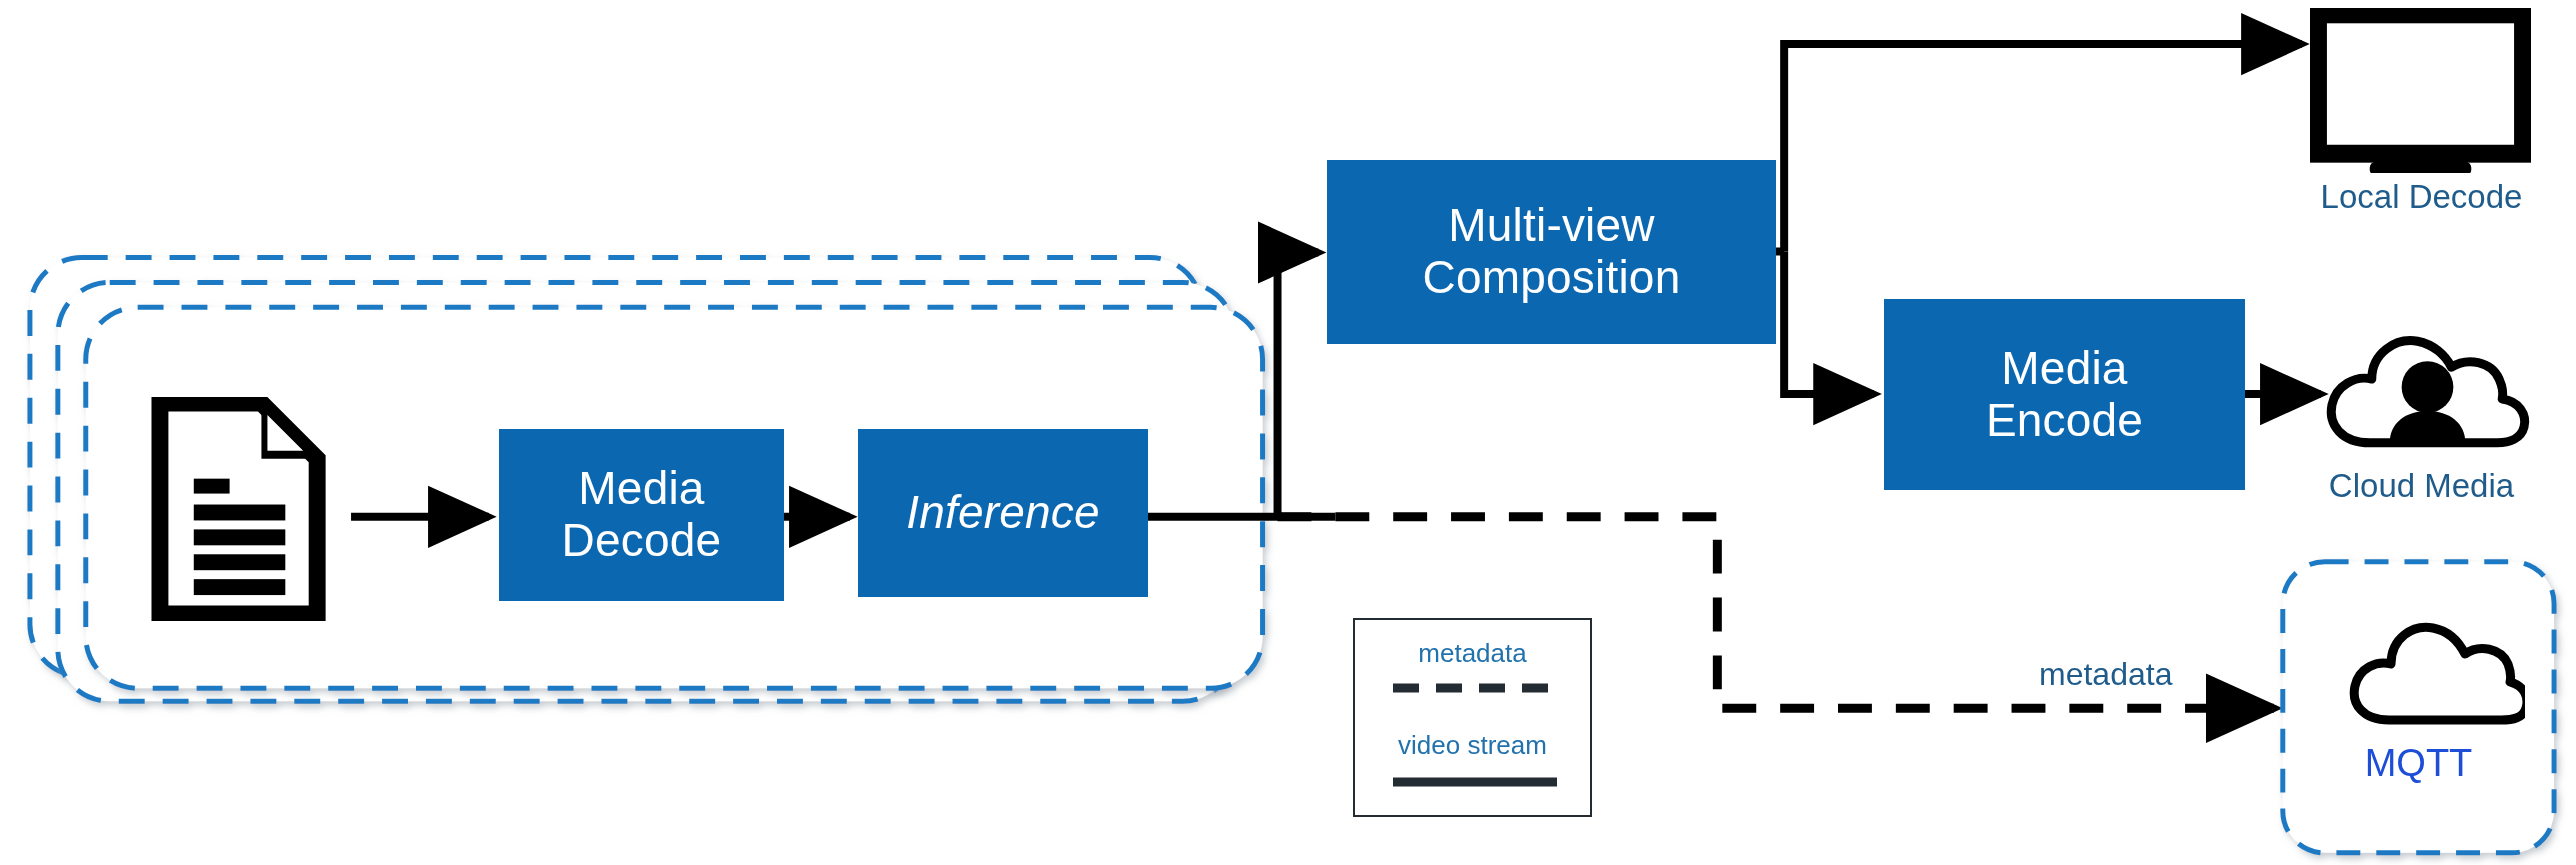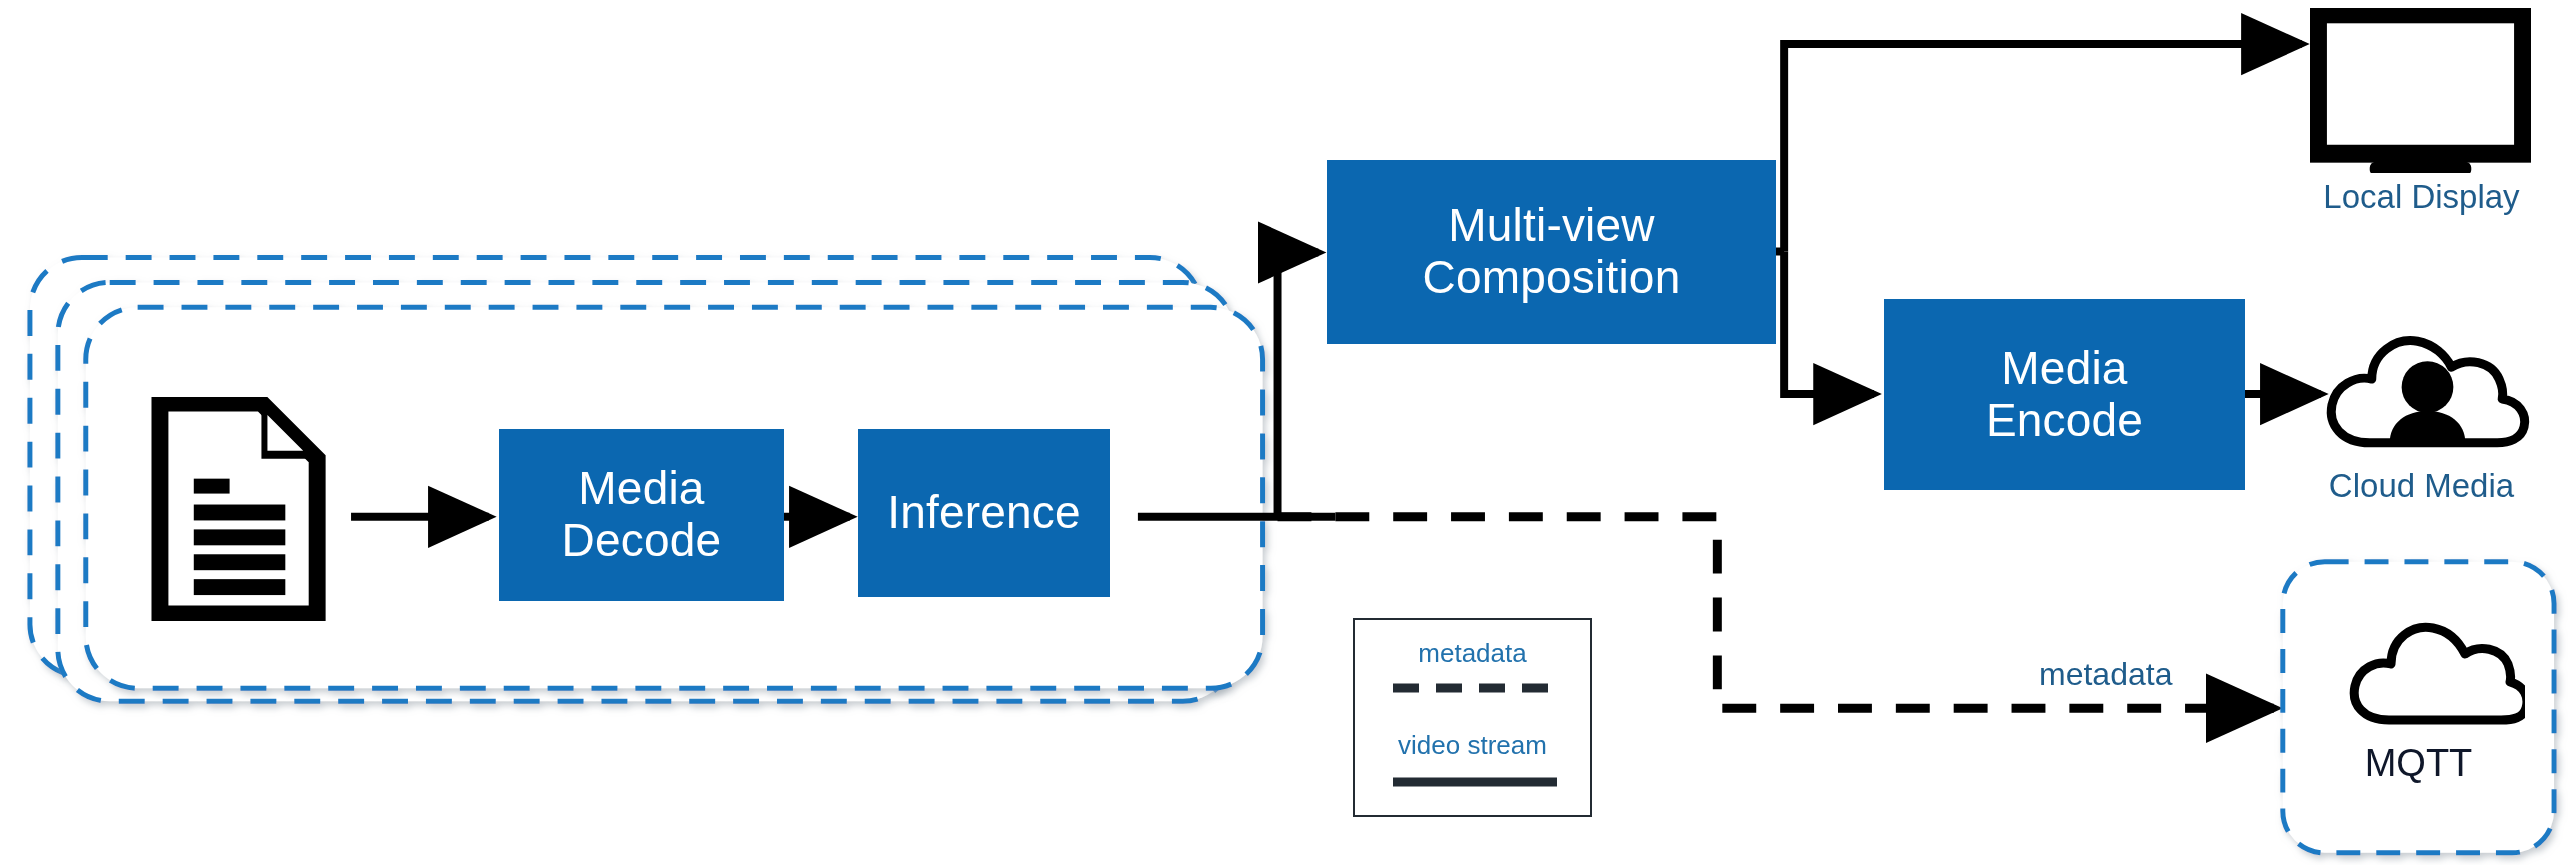--- a/index.html
+++ b/index.html
@@ -70,21 +70,21 @@
     font-weight: 400;
   }
   .icon-wrap {
     position: absolute;
   }
   .mqtt-label {
     position: absolute;
     width: 100%;
     text-align: center;
     left: 0;
-    color: #0f172a;
+    color: #1d4ed8;
   }
 </style>
 </head>
 <body>
 
 <div id="canvas">
 
   <svg class="layer" viewBox="0 0 2583 868">
     <defs>
       <filter id="softshadow" x="-20%" y="-20%" width="150%" height="150%">
@@ -145,42 +145,42 @@
     <line x1="2251" y1="395" x2="2327" y2="395" stroke="#000000" stroke-width="8" marker-end="url(#arrowhead)"></line>
 
     <path d="M1281 518 H1722 V710 H2280" fill="none" stroke="#000000" stroke-width="9" stroke-linejoin="miter" stroke-dasharray="34 24" marker-end="url(#arrowhead-dash)"></path>
   </svg>
 
   <div class="proc-box" style="left:499px; top:429px; width:285px; height:172px; background:#0b67b0; font-size:46px;">
     <span class="lbl">Media
 Decode</span>
   </div>
 
-  <div class="proc-box" style="left:858px; top:429px; width:252px; height:168px; background:#0b67b0; font-size:46px;">
+  <div class="proc-box" style="left:858px; top:429px; width:290px; height:168px; background:#0b67b0; font-size:46px;font-style:italic;">
     <span class="lbl">Inference</span>
   </div>
 
   <div class="proc-box" style="left:1327px; top:160px; width:449px; height:184px; background:#0b67b0; font-size:46px;">
     <span class="lbl">Multi-view
 Composition</span>
   </div>
 
   <div class="proc-box" style="left:1884px; top:299px; width:361px; height:191px; background:#0b67b0; font-size:46px;">
     <span class="lbl">Media
 Encode</span>
   </div>
 
   <div class="icon-wrap" style="left:2310px; top:8px; width:221px; height:165px;">
     <svg width="221" height="165" viewBox="0 0 222 165">
       <rect x="8" y="6" width="206" height="140" fill="none" stroke="#000000" stroke-width="18"></rect>
       <rect x="98" y="144" width="26" height="24" fill="#000000"></rect>
       <rect x="60" y="154" width="102" height="14" rx="6" fill="#000000"></rect>
     </svg>
   </div>
-  <div class="endpoint-label" style="left:2294px; top:178px; width:255px; font-size:33px;">Local Display</div>
+  <div class="endpoint-label" style="left:2294px; top:178px; width:255px; font-size:33px;">Local Decode</div>
 
   <div class="icon-wrap" style="left:2322px; top:331px; width:211px; height:130px;">
     <svg width="211" height="130" viewBox="0 0 212 130">
       <path d="M48 112 C20 112 6 94 10 74 C14 54 34 44 50 48
                C50 22 74 6 96 10 C112 13 124 24 130 36
                C146 26 170 30 178 48 C182 57 182 64 181 68
                C198 70 206 84 203 96 C200 108 188 112 176 112 Z" fill="#ffffff" stroke="#000000" stroke-width="9" stroke-linejoin="round"></path>
       <circle cx="106" cy="56" r="26" fill="#000000"></circle>
       <path d="M68 112 C68 92 84 80 106 80 C128 80 144 92 144 112 Z" fill="#000000"></path>
     </svg>

